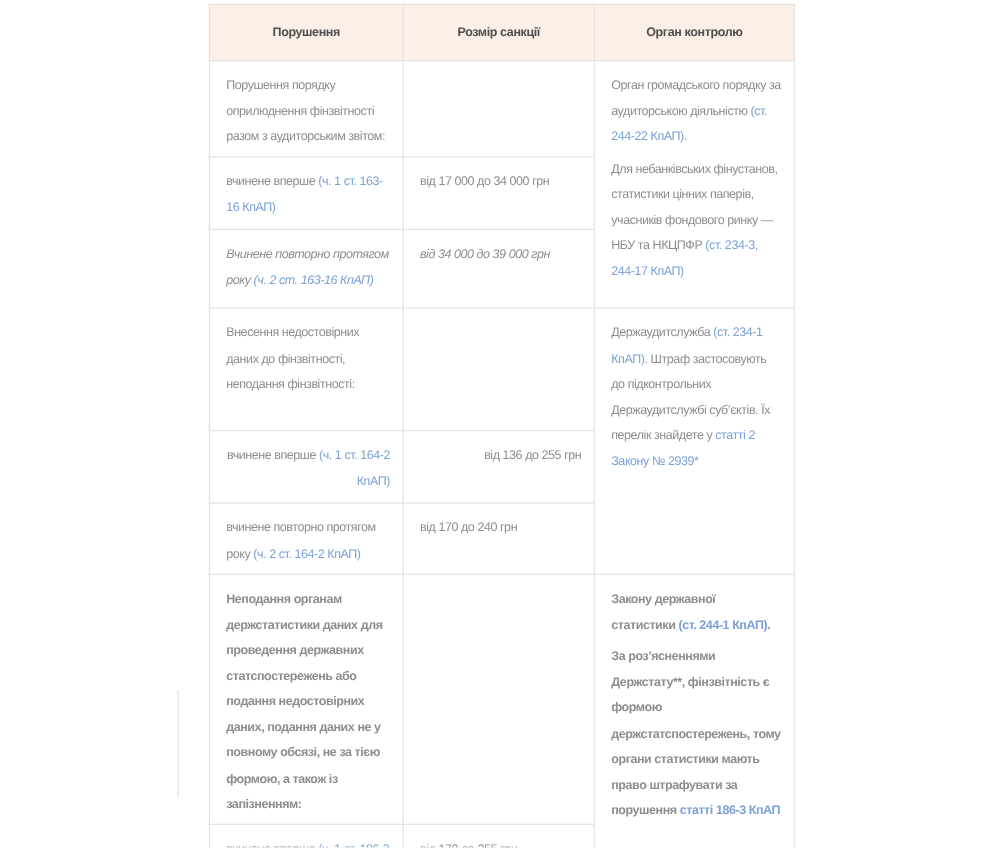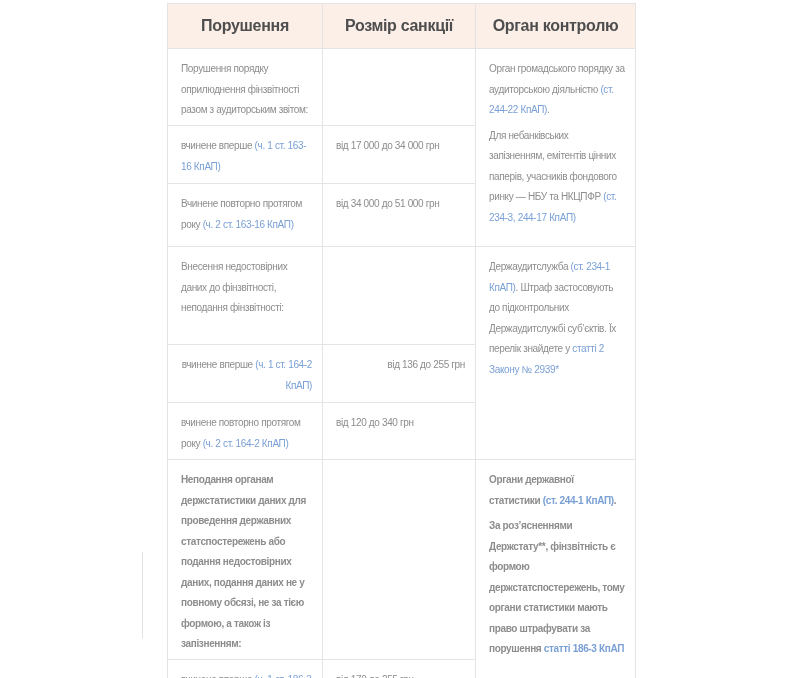--- a/index.html
+++ b/index.html
@@ -18,21 +18,21 @@
   table.fines {
     position: absolute; left: 167px; top: 3px; width: 468px;
     border-collapse: collapse; table-layout: fixed;
   }
   table.fines th, table.fines td {
     border: 1px solid var(--border-color, #e4e4e4);
   }
   table.fines th {
     background: var(--header-bg, #fcefe8);
     height: 42px;
-    font-size: 16px; font-weight: bold; letter-spacing: -0.3px;
+    font-size: 10px; font-weight: bold; letter-spacing: -0.3px;
     color: #4e4e4e; text-align: center; vertical-align: middle;
   }
   td.cell {
     vertical-align: top;
     padding: 10px 10px 4px 13px;
     font-size: 10px; letter-spacing: -0.35px; line-height: 20.5px;
     color: #8d8d8d;
     overflow: hidden;
     margin-top: 27px;
   }
@@ -56,51 +56,51 @@
         <th>Розмір санкції</th>
         <th>Орган контролю</th>
       </tr>
     </thead>
     <tbody>
         <tr style="height: 77px;">
           <td class="cell"><span>Порушення порядку оприлюднення фінзвітності разом з аудиторським звітом:</span></td>
           <td class="cell"></td>
           <td class="cell control" rowspan="3">
             <p><span>Орган громадського порядку за аудиторською діяльністю </span><a href="#" class="law-link">(ст. 244-22 КпАП)</a><span>.</span></p>
-            <p><span>Для небанківських запізненням, емітентів цінних паперів, учасників фондового ринку — НБУ та НКЦПФР </span><a href="#" class="law-link">(ст. 234-3, 244-17 КпАП)</a></p>
+            <p><span>Для небанківських фінустанов, статистики цінних паперів, учасників фондового ринку — НБУ та НКЦПФР </span><a href="#" class="law-link">(ст. 234-3, 244-17 КпАП)</a></p>
           </td>
         </tr>
         <tr style="height: 58px;">
           <td class="cell"><span>вчинене вперше </span><a href="#" class="law-link">(ч. 1 ст. 163-16 КпАП)</a></td>
           <td class="cell"><span>від 17 000 до 34 000 грн</span></td>
         </tr>
-        <tr style="height: 63px;">
+        <tr style="height: 63px; font-style: italic;">
           <td class="cell"><span>Вчинене повторно протягом року </span><a href="#" class="law-link">(ч. 2 ст. 163-16 КпАП)</a></td>
-          <td class="cell"><span>від 34 000 до 51 000 грн</span></td>
+          <td class="cell"><span>від 34 000 до 39 000 грн</span></td>
         </tr>
         <tr style="height: 98px;">
           <td class="cell"><span>Внесення недостовірних даних до фінзвітності, неподання фінзвітності:</span></td>
           <td class="cell"></td>
           <td class="cell control" rowspan="3">
             <p><span>Держаудитслужба </span><a href="#" class="law-link">(ст. 234-1 КпАП)</a><span>. Штраф застосовують до підконтрольних Держаудитслужбі суб’єктів. Їх перелік знайдете у </span><a href="#" class="law-link">статті 2 Закону № 2939*</a></p>
           </td>
         </tr>
         <tr style="height: 58px; text-align: right;">
           <td class="cell"><span>вчинене вперше </span><a href="#" class="law-link">(ч. 1 ст. 164-2 КпАП)</a></td>
           <td class="cell"><span>від 136 до 255 грн</span></td>
         </tr>
         <tr style="height: 57px;">
           <td class="cell"><span>вчинене повторно протягом року </span><a href="#" class="law-link">(ч. 2 ст. 164-2 КпАП)</a></td>
-          <td class="cell"><span>від 120 до 340 грн</span></td>
+          <td class="cell"><span>від 170 до 240 грн</span></td>
         </tr>
         <tr style="height: 175px; font-weight: bold;">
           <td class="cell"><span>Неподання органам держстатистики даних для проведення державних статспостережень або подання недостовірних даних, подання даних не у повному обсязі, не за тією формою, а також із запізненням:</span></td>
           <td class="cell"></td>
           <td class="cell control" rowspan="3">
-            <p><span>Органи державної статистики </span><a href="#" class="law-link">(ст. 244-1 КпАП)</a><span>.</span></p>
+            <p><span>Закону державної статистики </span><a href="#" class="law-link">(ст. 244-1 КпАП)</a><span>.</span></p>
             <p><span>За роз’ясненнями Держстату**, фінзвітність є формою держстатспостережень, тому органи статистики мають право штрафувати за порушення </span><a href="#" class="law-link">статті 186-3 КпАП</a></p>
           </td>
         </tr>
         <tr style="height: 57px;">
           <td class="cell"><span>вчинене вперше  </span><a href="#" class="law-link">(ч. 1 ст. 186-3 КпАП)</a></td>
           <td class="cell"><span>від 170 до 255 грн</span></td>
         </tr>
       </tbody>
   </table>
 </div>

